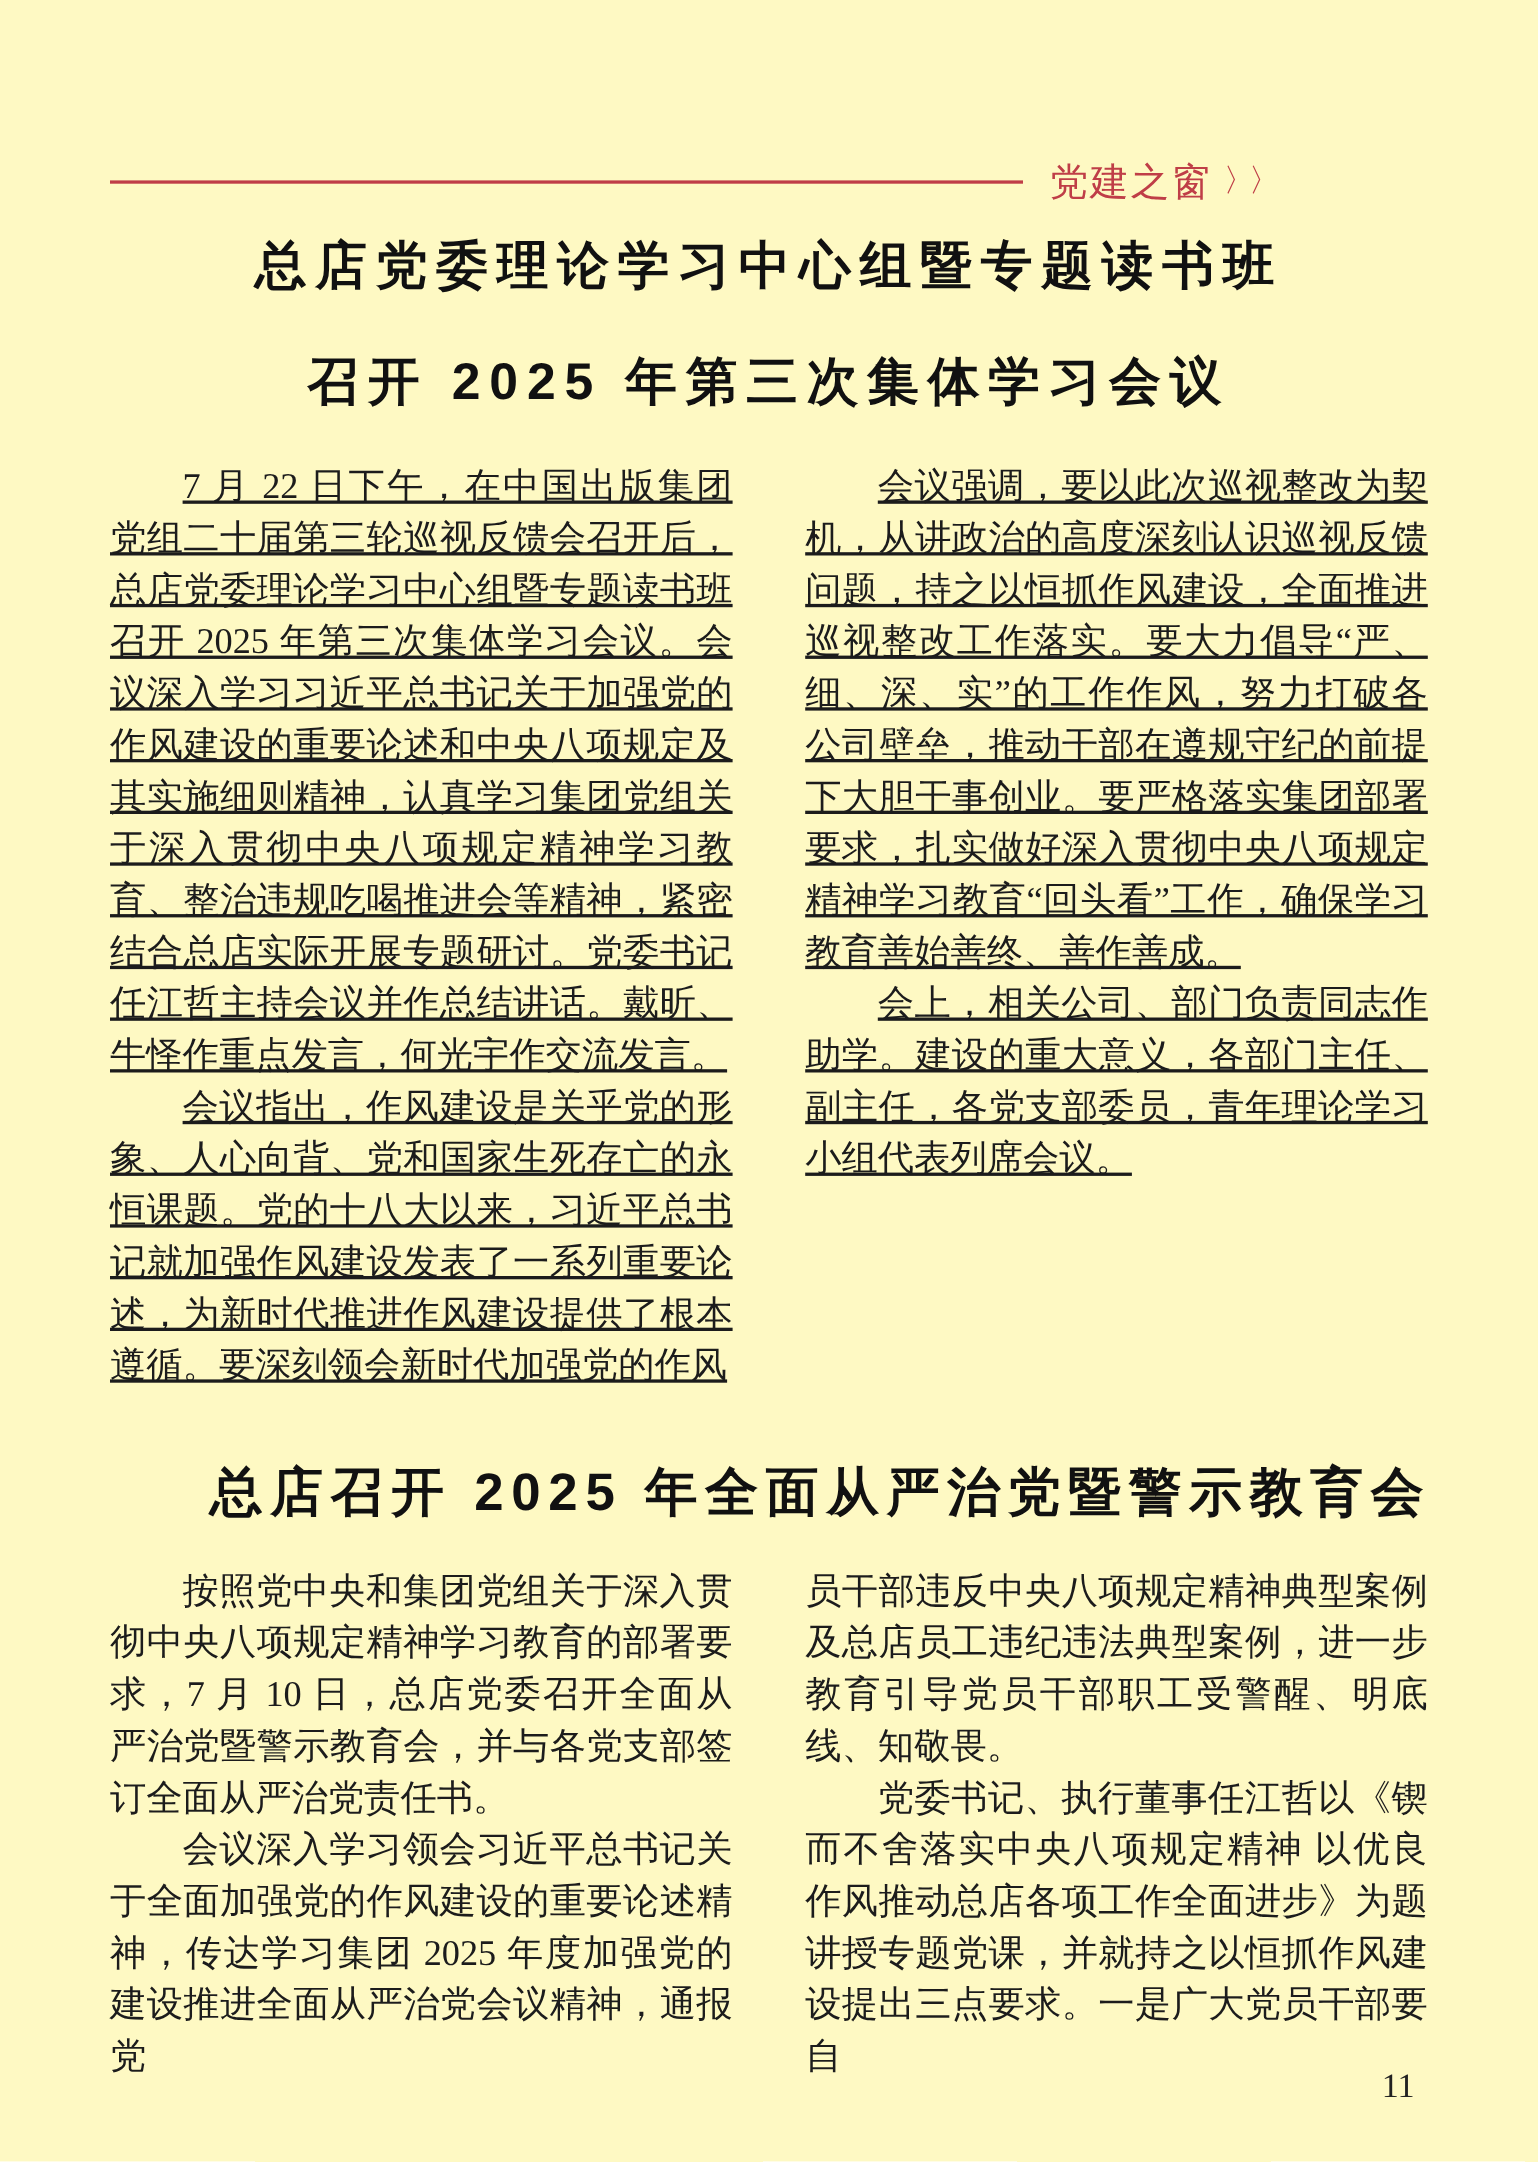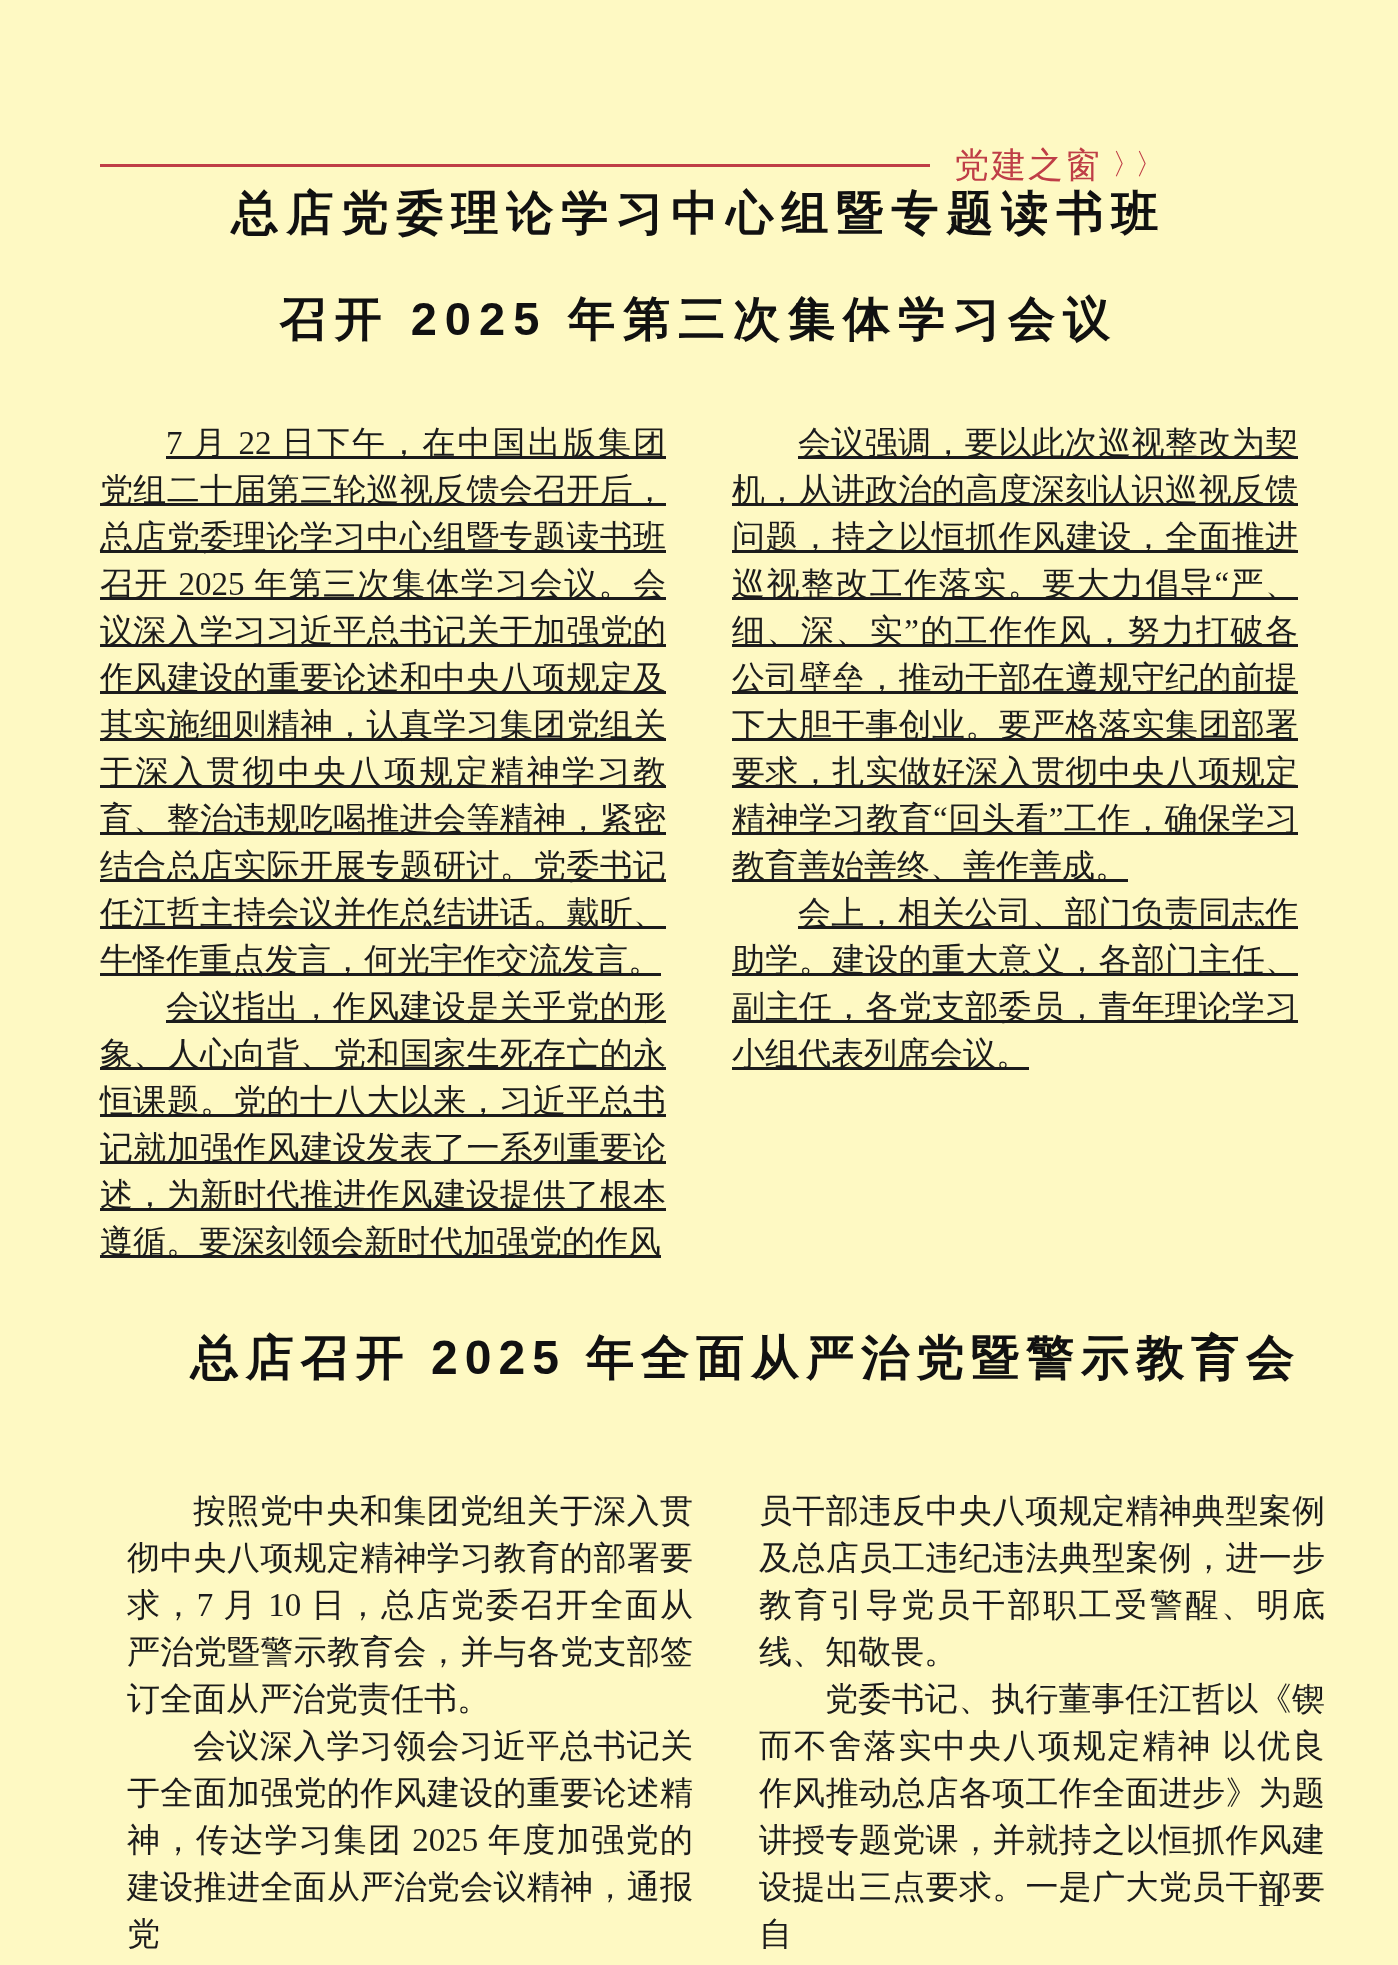--- a/index.html
+++ b/index.html
@@ -45,21 +45,21 @@
     font-size: 29px;
     color: #bf3e47;
     margin-left: 10px;
     letter-spacing: -6px;
     white-space: nowrap;
   }
 
   
   .article1-title {
     position: absolute;
-    top: 160px;
+    top: 188px;
     left: 0;
     width: 100%;
     text-align: center;
     font-family: "Liberation Sans", sans-serif;
     font-weight: bold;
     font-size: 47px;
     line-height: 106px;
     letter-spacing: 8px;
     color: #111111;
   }
@@ -79,21 +79,21 @@
   }
 
   
   .columns {
     position: absolute;
     left: 100px;
     display: flex;
     gap: 66px;
   }
   .columns.a1 { top: 420px; text-decoration: underline; }
-  .columns.a2 { top: 1488px; margin-left: 27px; }
+  .columns.a2 { top: 1424px; }
   .col {
     width: 566px;
     font-size: 33px;
     line-height: 47px;
     text-align: justify;
     color: #1c1c1c;
   }
   .col p {
     margin: 0;
     text-indent: 2em;

